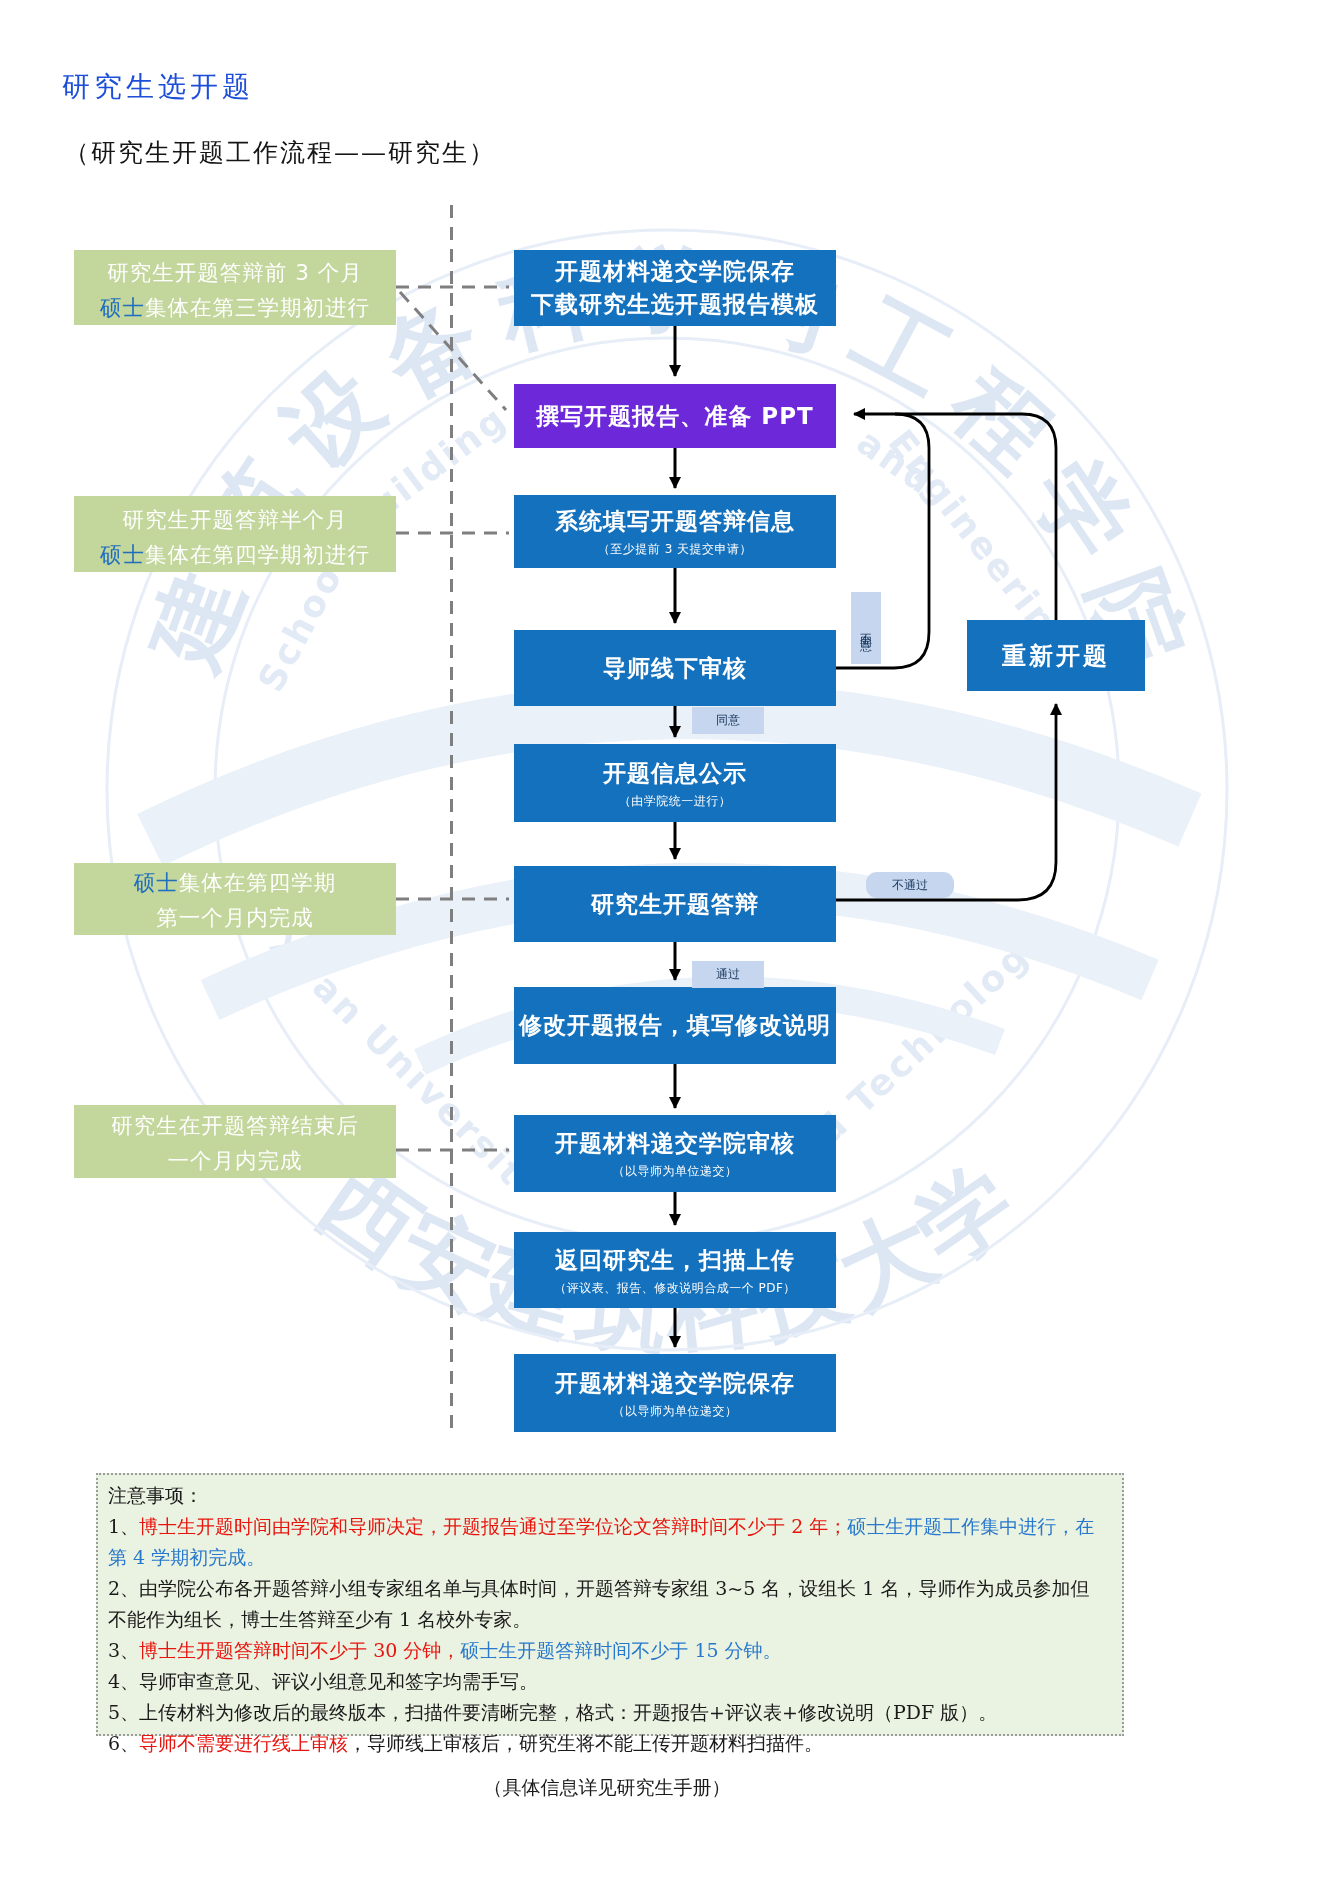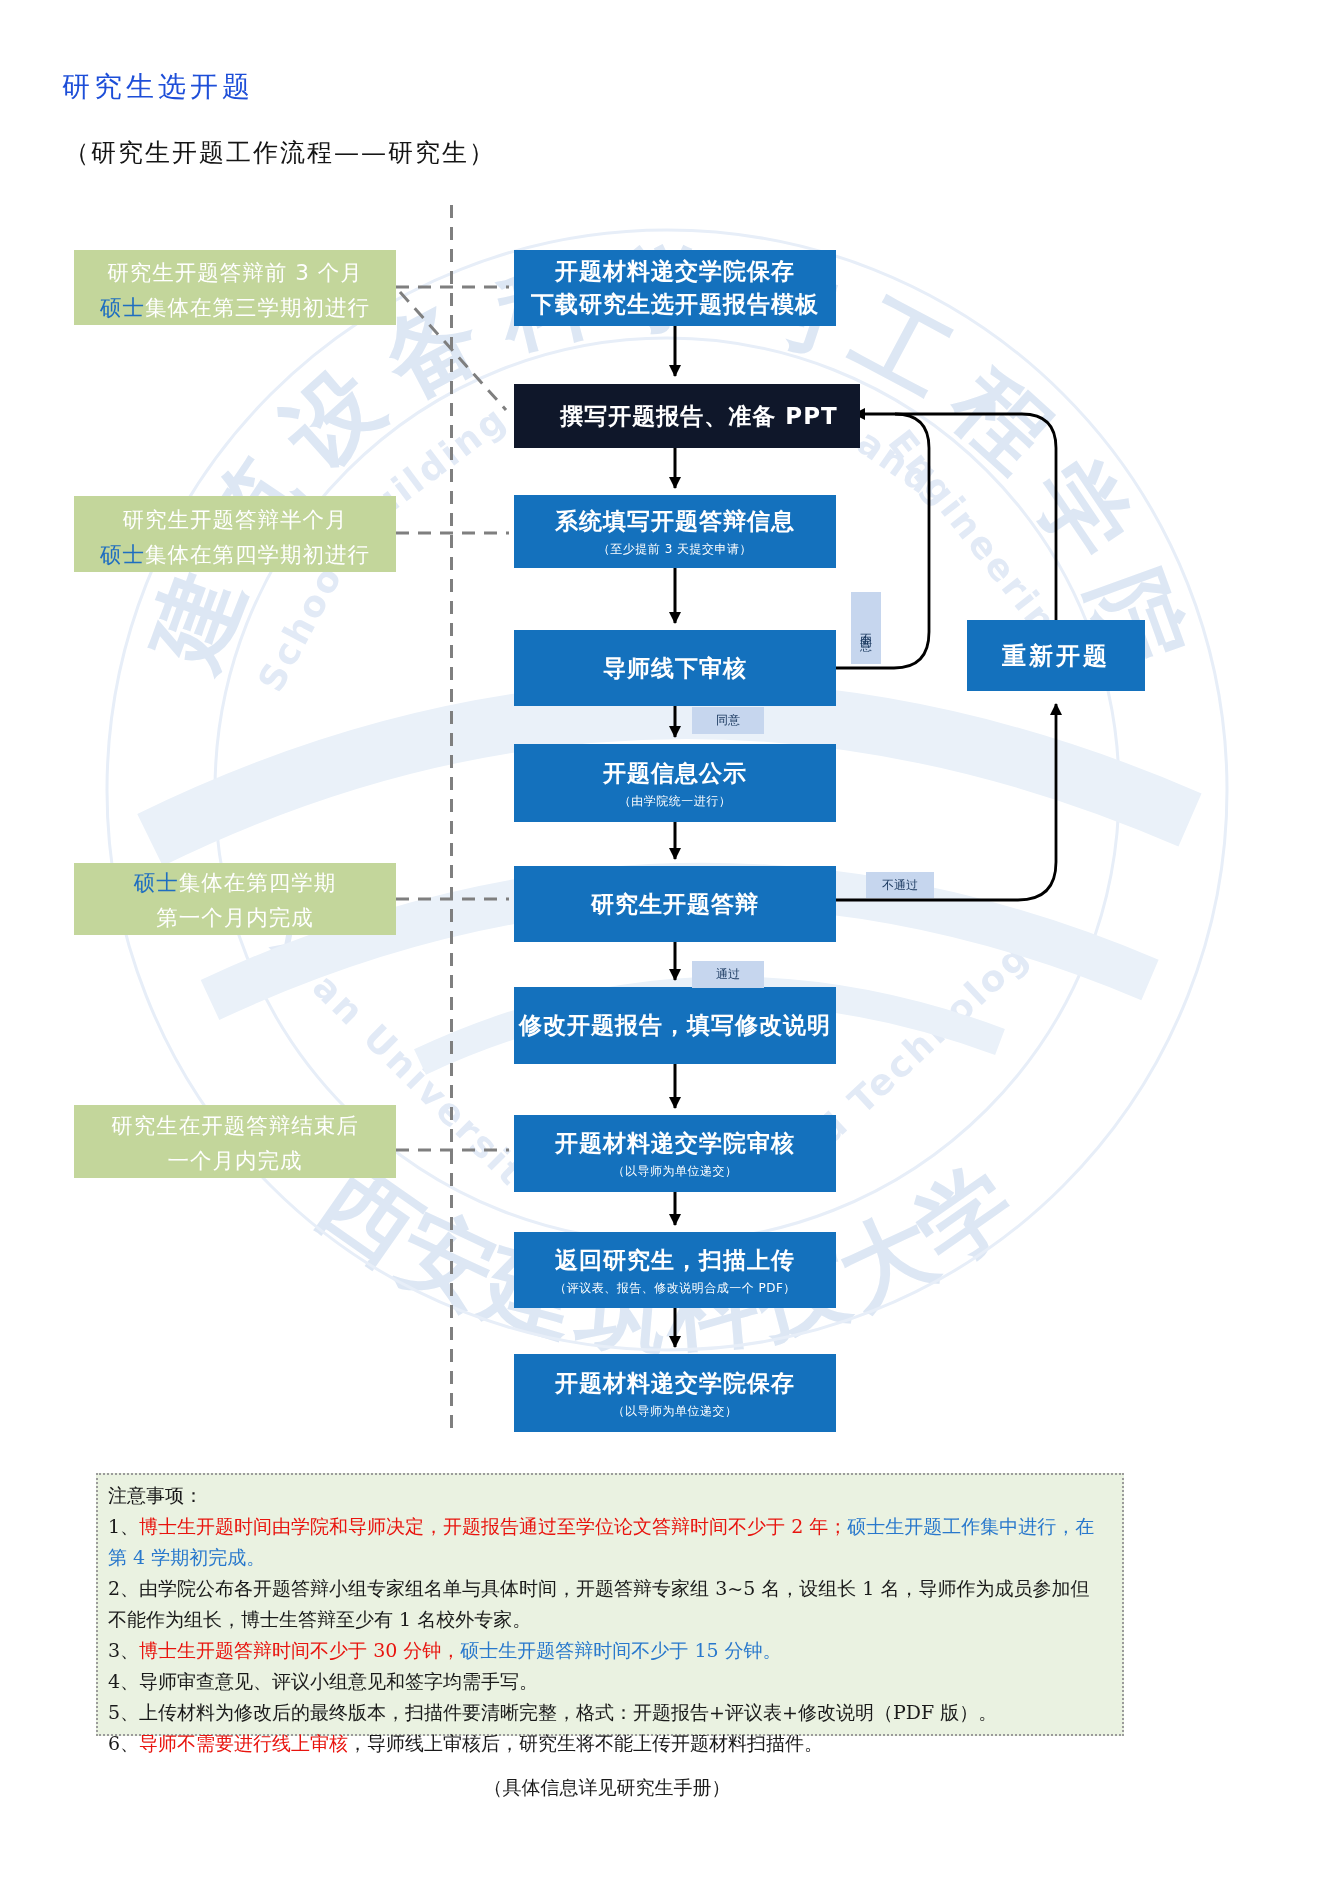--- a/index.html
+++ b/index.html
@@ -27,21 +27,21 @@
   .wm-ring{stroke:#e7eef8;fill:none;}
   .wm-band{stroke:#eaf1f9;fill:none;}
 
   
   .flow-box{position:absolute;left:514px;width:322px;background:#1471BD;color:#fff;
             display:flex;flex-direction:column;align-items:center;justify-content:center;
             text-align:center;z-index:2;}
   .flow-box .t{font-size:23px;font-weight:bold;letter-spacing:1px;line-height:33px;}
   .flow-box .s{font-size:12px;font-weight:normal;margin-top:3px;letter-spacing:0.5px;}
   #b1{top:250px;height:76px;}
-  #b2{top:384px;height:64px;background:#0f172a;padding-left:24px;}
+  #b2{top:384px;height:64px;background:#6d28d9;}
   #b3{top:495px;height:73px;}
   #b4{top:630px;height:76px;}
   #b5{top:744px;height:78px;}
   #b6{top:866px;height:76px;}
   #b7{top:987px;height:77px;}
   #b8{top:1115px;height:77px;}
   #b9{top:1232px;height:76px;}
   #b10{top:1354px;height:78px;}
   #restart{position:absolute;left:967px;top:620px;width:178px;height:71px;background:#1471BD;
            color:#fff;font-size:24px;font-weight:bold;letter-spacing:3px;display:flex;
@@ -55,21 +55,21 @@
   #g2{top:496px;height:76px;}
   #g3{top:863px;height:72px;}
   #g4{top:1105px;height:73px;}
   .c-hl{color:#1F6EC0;}
 
   
   .chip{position:absolute;background:#C6D6EE;color:#17365D;font-size:12px;
         text-align:center;z-index:3;}
   #chip-agree{left:692px;top:707px;width:72px;height:27px;line-height:27px;}
   #chip-pass{left:692px;top:961px;width:72px;height:27px;line-height:27px;}
-  #chip-fail{left:866px;top:872px;width:68px;height:26px;line-height:26px;}
+  #chip-fail{left:866px;top:872px;width:88px;height:26px;line-height:26px;border-radius:11px;}
   #chip-disagree{left:851px;top:592px;width:30px;height:72px;
         writing-mode:vertical-rl;letter-spacing:3px;line-height:30px;
         display:flex;align-items:center;justify-content:center;}
 
   
   #notes{position:absolute;left:96px;top:1473px;width:1028px;height:263px;
          background:#EAF2E1;border:2px dotted #9b9b9b;box-sizing:border-box;
          padding:5px 16px 0 10px;font-family:"DejaVu Serif",serif;font-size:19px;
          line-height:31px;color:#1a1a1a;z-index:2;}
   .nline{white-space:normal;}

